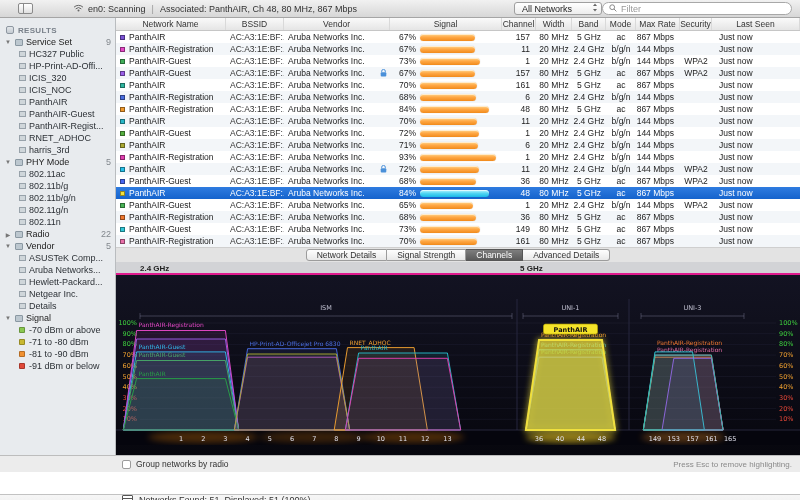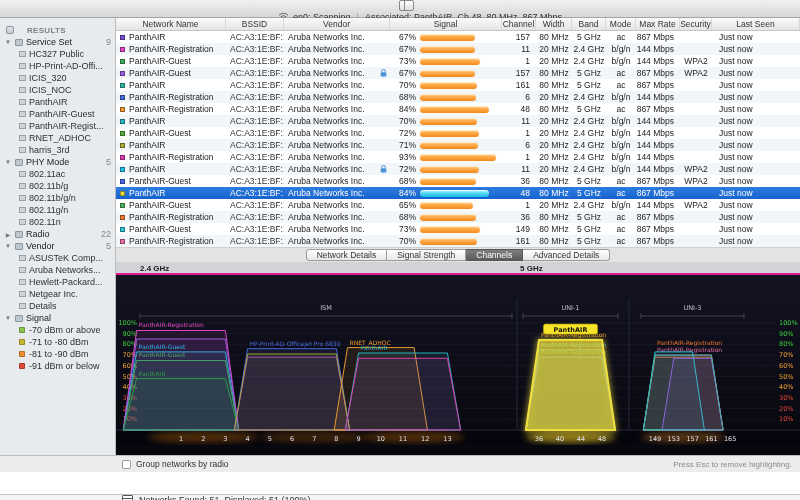--- a/index.html
+++ b/index.html
@@ -3,40 +3,40 @@
 <meta charset="utf-8">
 <style>
   *{margin:0;padding:0;box-sizing:border-box;}
   html,body{background:#555;}
   .window{position:relative;width:800px;height:500px;background:#fff;overflow:hidden;
           font-family:"Liberation Sans",sans-serif;font-size:9px;color:#222;}
 
   
   .toolbar{position:absolute;left:0;top:0;width:100%;height:18px;
            background:linear-gradient(#f1f1f1,#d7d7d7);border-bottom:1px solid #a5a5a5;
-           display:flex;align-items:center;padding:0 6px;flex-direction:column;}
+           display:flex;align-items:center;padding:0 6px;}
   .tb-toggle{width:15px;height:11px;border:1px solid #8a8a8a;border-radius:2px;
              background:linear-gradient(#fff,#e0e0e0);position:relative;margin-left:12px;flex:none;}
   .tb-toggle:before{content:"";position:absolute;left:4px;top:0;bottom:0;width:1px;background:#8a8a8a;}
   .tb-status{display:flex;align-items:center;gap:4px;margin-left:40px;color:#333;white-space:nowrap;}
   .tb-sep{color:#999;padding:0 2px;}
   .spacer{flex:1;}
   .popup{display:flex;align-items:center;height:13px;background:linear-gradient(#ffffff,#ededed);
          border:1px solid #9f9f9f;border-radius:3px;padding:0 3px 0 7px;gap:5px;min-width:88px;color:#222;flex:none;}
   .popup .lbl{flex:1;}
   .filterbox{display:flex;align-items:center;height:13px;width:190px;background:#fff;
              border:1px solid #a8a8a8;border-radius:7px;padding:0 6px;gap:4px;margin-right:2px;flex:none;}
   .filter-input{border:none;outline:none;flex:1;font-size:9px;font-family:inherit;color:#333;background:transparent;min-width:0;}
   .filter-input::placeholder{color:#9a9a9a;}
 
   
   .sidebar{position:absolute;left:0;top:18px;width:116px;height:437px;background:#e8ebee;
            border-right:1px solid #b9bcbf;padding-top:6px;overflow:hidden;}
   .sb-row{display:flex;align-items:center;height:12px;padding:0 4px;white-space:nowrap;overflow:hidden;}
-  .sb-results{color:#79818a;font-weight:bold;font-size:8px;gap:13px;padding-left:6px;letter-spacing:.3px;}
+  .sb-results{color:#79818a;font-weight:bold;font-size:8px;gap:4px;padding-left:6px;letter-spacing:.3px;}
   .res-ico{width:8px;height:8px;border:1px solid #8d96a0;border-radius:2px;
            background:linear-gradient(#e3e7ea,#c3cad1);flex:none;}
   .tri{width:8px;font-size:6px;color:#777;flex:none;text-align:center;}
   .sb-gico{width:8px;height:7px;background:#bcc7cf;border:1px solid #8a98a2;border-radius:1px;margin:0 3px;flex:none;}
   .sb-ico{width:7px;height:6px;border:1px solid #98a2aa;background:#cfd6da;margin:0 3px 0 0;flex:none;}
   .sb-item{padding-left:19px;color:#2c3136;}
   .sb-label{overflow:hidden;text-overflow:ellipsis;}
   .sb-count{margin-left:auto;color:#82878d;padding-left:3px;}
   .dot{width:6px;height:6px;border-radius:1px;margin-right:4px;flex:none;border:1px solid rgba(0,0,0,.25);}
 

